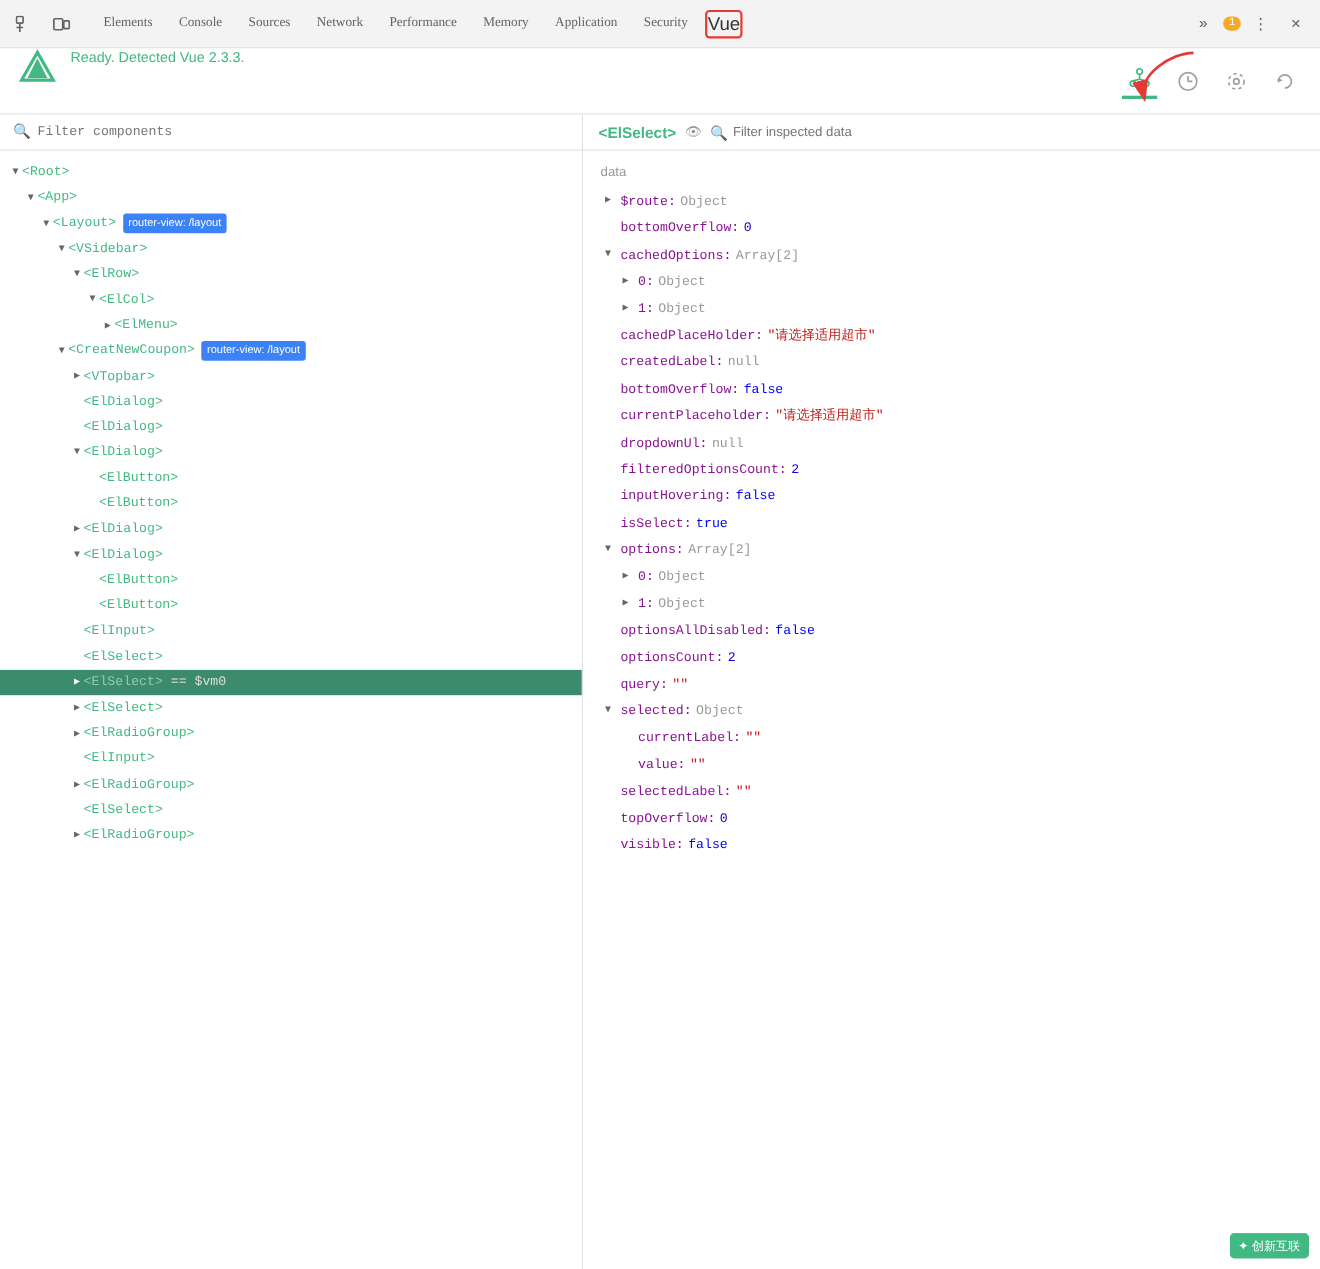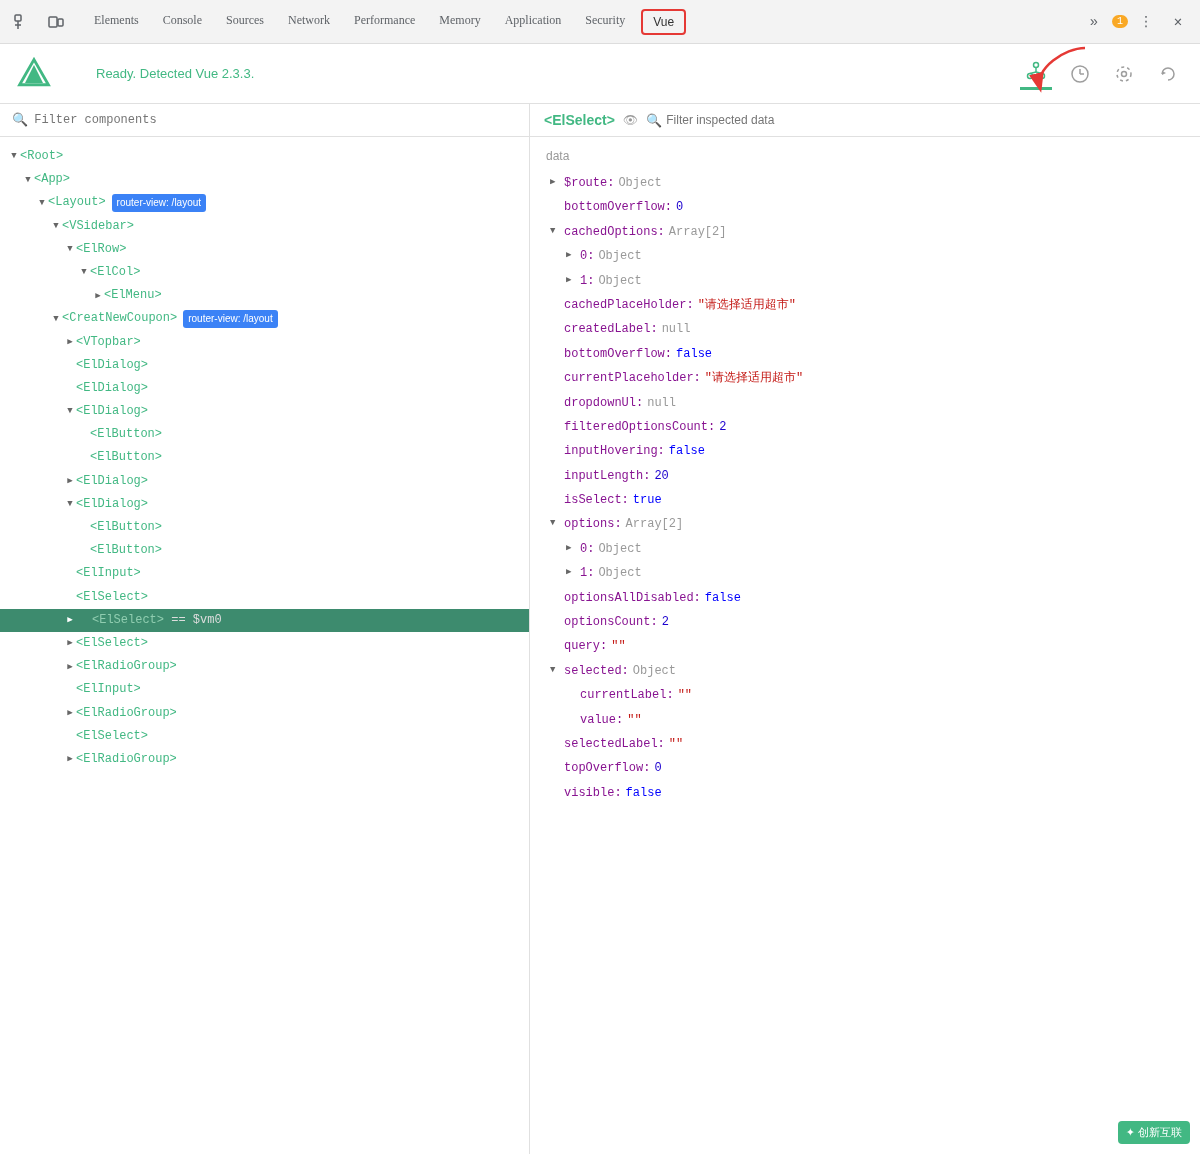--- a/index.html
+++ b/index.html
@@ -55,26 +55,24 @@
       background: #f9a825;
       color: #fff;
       border-radius: 10px;
       padding: 1px 5px;
       font-size: 10px;
     }
 
     
     .vue-toolbar {
       display: flex;
-      align-items: center;
       background: #fff;
       border-bottom: 1px solid #e0e0e0;
       height: 60px;
       padding: 0 16px;
-      gap: 32px;
     }
     .vue-logo {
       width: 36px; height: 36px;
       margin-right: 12px;
     }
     .vue-ready-text {
       color: #42b883;
       font-family: Arial, sans-serif;
       font-size: 13px;
       font-weight: 500;
@@ -256,27 +254,27 @@
       border-radius: 4px;
       font-size: 11px;
       font-family: Arial, sans-serif;
     }
 
     
     .vue-tab-box {
       border: 2px solid #e53935 !important;
       color: #333 !important;
       border-radius: 4px;
-      padding: 3px 10px;
+      padding: 3px 0;
       height: 26px;
       display: flex;
       align-items: center;
       cursor: pointer;
       font-family: Arial, sans-serif;
-      font-size: 12px;
+      font-size: 17px;
     }
 
     
     .arrow-container {
       position: absolute;
       top: 38px;
       right: 95px;
       z-index: 999;
       pointer-events: none;
     }
@@ -497,21 +495,21 @@
           <span class="tree-tag">&lt;ElInput&gt;</span>
         </div>
         <div class="tree-item">
           <span class="tree-indent" style="width: 64px; display: inline-block;"></span>
           <span class="tree-toggle"></span>
           <span class="tree-tag">&lt;ElSelect&gt;</span>
         </div>
         <div class="tree-item selected">
           <span class="tree-indent" style="width: 64px; display: inline-block;"></span>
           <span class="tree-toggle">▶</span>
-          <span class="tree-tag" style="color: rgb(255, 255, 255); margin-left: 16px;"><span style="color:#90cdb0">&lt;ElSelect&gt;</span><span style="color:#ddd"> == $vm0</span></span>
+          <span class="tree-tag" style="color: rgb(255, 255, 255);"><span style="color:#90cdb0">&lt;ElSelect&gt;</span><span style="color:#ddd"> == $vm0</span></span>
         </div>
         <div class="tree-item">
           <span class="tree-indent" style="width: 64px; display: inline-block;"></span>
           <span class="tree-toggle">▶</span>
           <span class="tree-tag">&lt;ElSelect&gt;</span>
         </div>
         <div class="tree-item">
           <span class="tree-indent" style="width: 64px; display: inline-block;"></span>
           <span class="tree-toggle">▶</span>
           <span class="tree-tag">&lt;ElRadioGroup&gt;</span>
@@ -619,26 +617,20 @@
           </div>
           <div class="data-row">
             <span class="data-indent" style="width: 4px; display: inline-block;"></span>
             <span class="data-toggle" style="width: 14px;"></span>
             <span class="data-key">inputHovering:</span> 
             <span class="data-val-bool-false">false</span>
           </div>
           <div class="data-row">
             <span class="data-indent" style="width: 4px; display: inline-block;"></span>
             <span class="data-toggle" style="width: 14px;"></span>
-            <span class="data-key">inputLength:</span> 
-            <span class="data-val-number">20</span>
-          </div>
-          <div class="data-row">
-            <span class="data-indent" style="width: 4px; display: inline-block;"></span>
-            <span class="data-toggle" style="width: 14px;"></span>
             <span class="data-key">isSelect:</span> 
             <span class="data-val-bool-true">true</span>
           </div>
           <div class="data-row">
             <span class="data-indent" style="width: 4px; display: inline-block;"></span>
             <span class="data-toggle">▼</span>
             <span class="data-key">options:</span> 
             <span class="data-val-type">Array[2]</span>
           </div>
           <div class="data-row">

